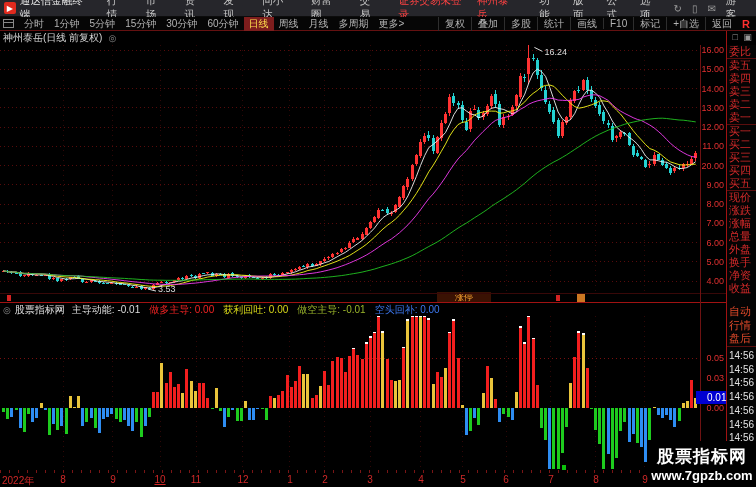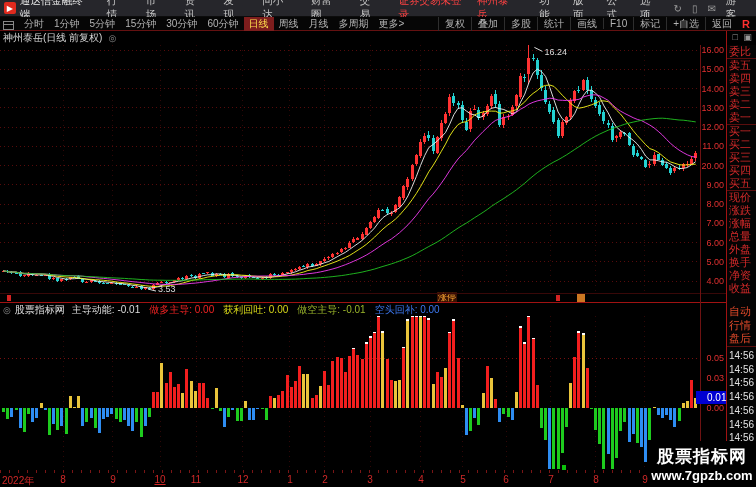--- a/index.html
+++ b/index.html
@@ -15,21 +15,21 @@
   .menu-items{display:flex;}
   .menu-items span{margin-right:19px;cursor:default;}
   .menu-right{margin-left:auto;display:flex;align-items:center;}
   .menu-right .alert{color:#ff4242;margin-right:8px;}
   .menu-right .stock-red{color:#ff4242;margin-right:22px;}
   .menu-right .ritem{margin-right:14px;}
   .mb-icon{color:#9a9a9a;margin-right:10px;font-size:10px;}
   .user{margin-right:10px;}
   
   .toolbar{position:absolute;top:17px;left:0;width:756px;height:14px;background:#060606;
-           border-bottom:1px solid #641111;display:flex;align-items:flex-end;font-size:10px;
+           border-bottom:1px solid #641111;display:flex;align-items:center;font-size:10px;
            color:#b4b4b4;box-sizing:border-box;}
   .kicon{width:9px;height:7px;border:1px solid #888;margin:0 5px 0 3px;
          background:linear-gradient(#060606 2px,#888 2px,#888 3px,#060606 3px);}
   .periods{display:flex;align-items:center;height:100%;}
   .periods span{padding:0 5px;cursor:default;}
   .periods .active{background:#7d1d1d;color:#ffdf4d;}
   .tool-right{margin-left:auto;display:flex;align-items:center;height:100%;}
   .tool-right span{padding:0 6px;border-left:1px solid #2e2e2e;cursor:default;}
   .corner-r{color:#ff3030;font-weight:bold;padding:0 6px 0 4px;font-size:11px;}
   
@@ -45,21 +45,21 @@
   .ind-chart{position:absolute;top:316px;left:0;width:700px;height:154px;cursor:crosshair;}
   svg{display:block;overflow:visible;}
   .axis-lab{position:absolute;width:24px;text-align:right;font-size:9px;color:#e03030;
             left:700px;line-height:10px;}
   .cur-box{position:absolute;left:696px;top:391px;width:30px;height:13px;background:#0000d2;
            color:#fff;font-size:10px;line-height:13px;padding-left:11px;box-sizing:border-box;z-index:6;}
   
   .event-strip{position:absolute;top:293px;left:0;width:700px;height:9px;}
   .ev-tick{position:absolute;top:2px;width:4px;height:6px;background:#d42222;}
   .ev-label{position:absolute;top:-1px;font-size:9px;color:#ffaa33;background:#3a1203;
-            line-height:10px;padding:0 1px;}
+            line-height:10px;padding:0 18px;}
   .ev-box{position:absolute;top:0;width:8px;height:9px;background:#cc7722;}
   .hline{position:absolute;left:0;width:726px;height:1px;}
   .vline{position:absolute;width:1px;z-index:5;}
   
   .ind-header{position:absolute;top:303px;left:0;width:700px;height:13px;display:flex;
               align-items:center;font-size:10px;padding-left:3px;box-sizing:border-box;}
   .ind-header .circ{color:#8a8a8a;margin-right:4px;font-size:9px;}
   .ind-header .site{color:#e0e0e0;margin-right:7px;}
   .ind-fields span{margin-right:9px;}
   

